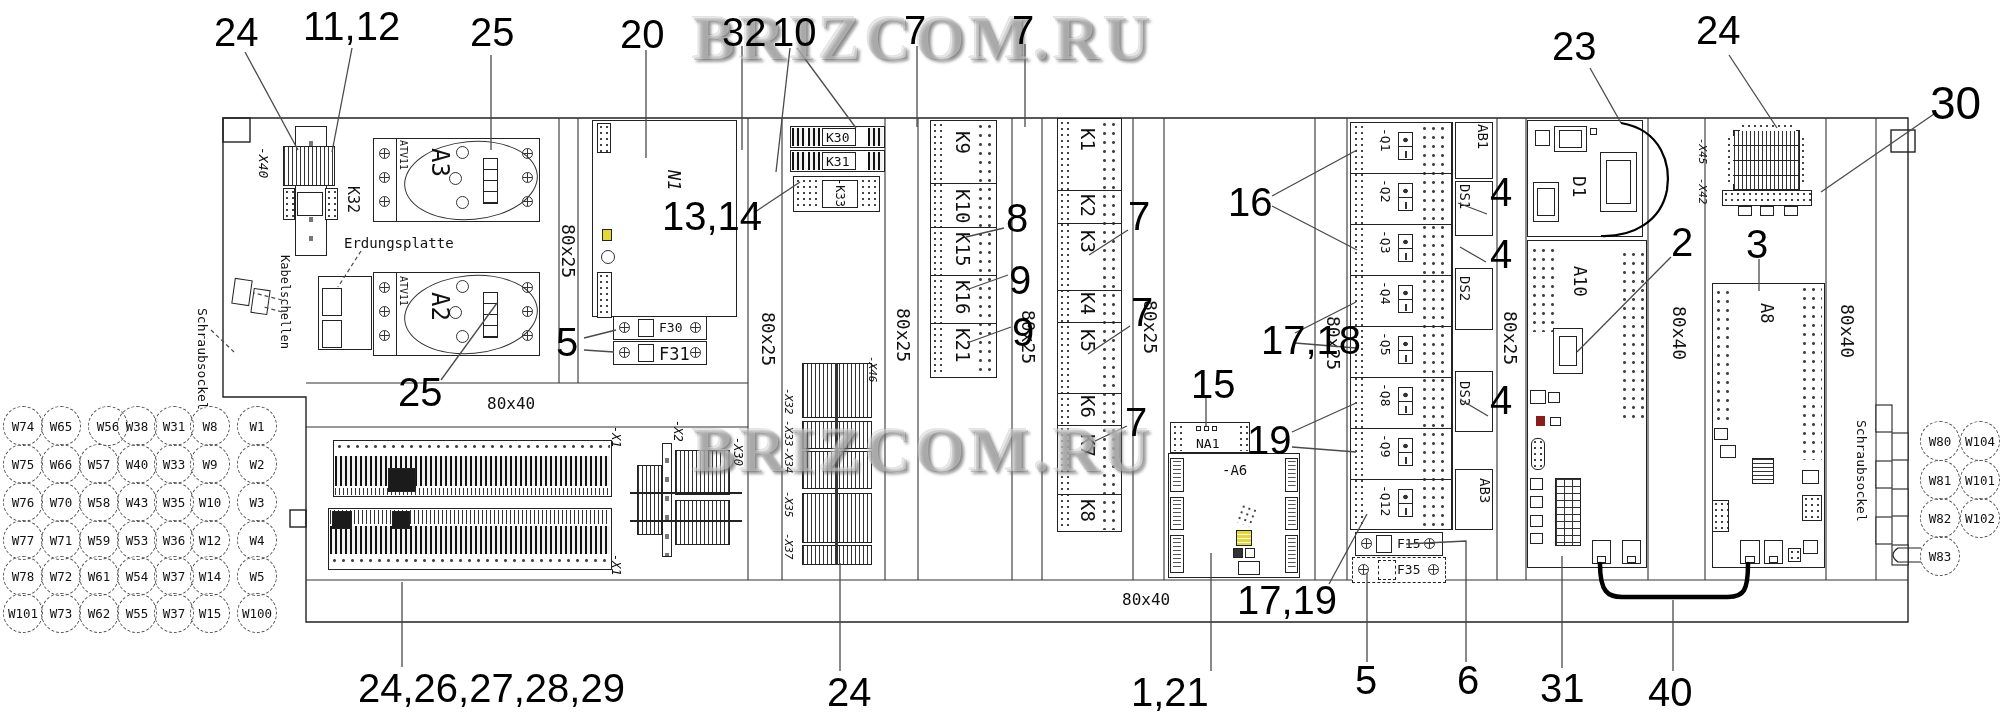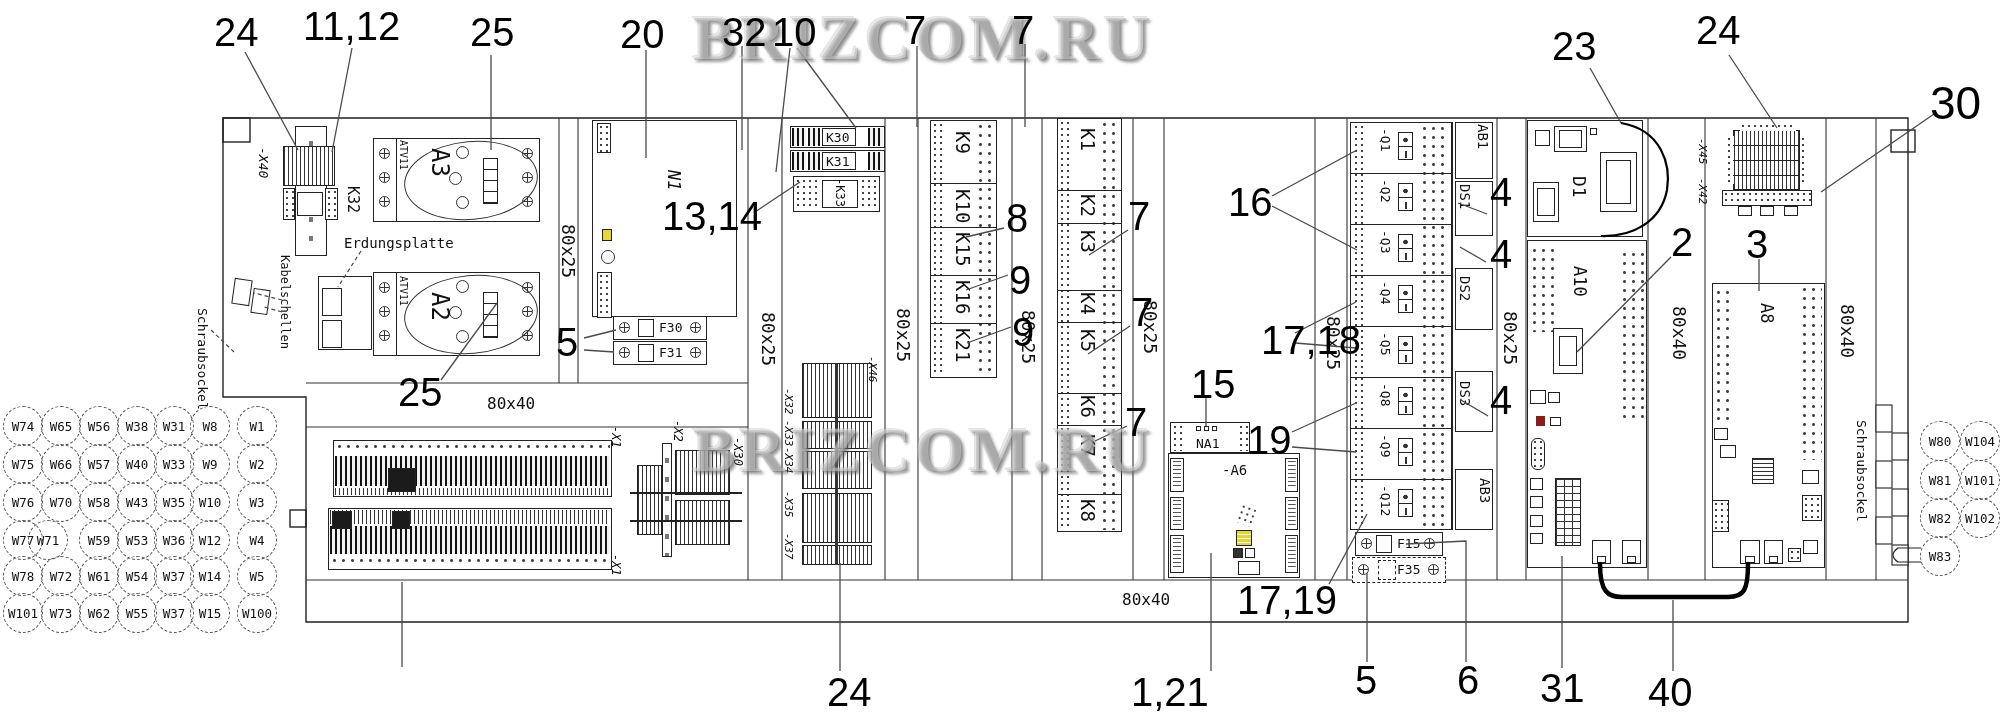--- a/index.html
+++ b/index.html
@@ -375,21 +375,21 @@
   <span class="t" style="left:344px;top:236px;font-size:14px">Erdungsplatte</span>
   <span class="t v" style="left:291px;top:255px;font-size:12px">Kabelschellen</span>
   <span class="t v" style="left:209px;top:308px;font-size:13px">Schraubsockel</span>
   <span class="t v" style="left:1868px;top:420px;font-size:13px">Schraubsockel</span>
   <span class="t v" style="left:408px;top:140px;font-size:10px">ATV11</span>
   <span class="t v" style="left:452px;top:148px;font-size:24px">A3</span>
   <span class="t v" style="left:408px;top:276px;font-size:10px">ATV11</span>
   <span class="t v" style="left:452px;top:292px;font-size:24px">A2</span>
   <span class="t v it" style="left:682px;top:170px;font-size:17px">N1</span>
   <span class="t" style="left:659px;top:321px;font-size:13px">F30</span>
-  <span class="t" style="left:659px;top:346px;font-size:13px">F31</span>
+  <span class="t" style="left:659px;top:346px;font-size:17px">F31</span>
   <span class="t" style="left:826px;top:131px;font-size:13px">K30</span>
   <span class="t" style="left:826px;top:155px;font-size:13px">K31</span>
   <span class="t v" style="left:846px;top:178px;font-size:12px">-K33</span>
   <span class="t v" style="left:972px;top:131px;font-size:19px">K9</span>
   <span class="t v" style="left:972px;top:189px;font-size:19px">K10</span>
   <span class="t v" style="left:972px;top:232px;font-size:19px">K15</span>
   <span class="t v" style="left:972px;top:280px;font-size:19px">K16</span>
   <span class="t v" style="left:972px;top:328px;font-size:19px">K21</span>
   <span class="t v" style="left:1097px;top:128px;font-size:19px">K1</span>
   <span class="t v" style="left:1097px;top:194px;font-size:19px">K2</span>
@@ -466,51 +466,52 @@
   <span class="callout" style="left:1125px;top:402px">7</span>
   <span class="callout" style="left:1228px;top:182px">16</span>
   <span class="callout" style="left:1261px;top:320px">17,18</span>
   <span class="callout" style="left:1191px;top:364px">15</span>
   <span class="callout" style="left:1247px;top:420px">19</span>
   <span class="callout" style="left:1490px;top:172px">4</span>
   <span class="callout" style="left:1490px;top:234px">4</span>
   <span class="callout" style="left:1490px;top:380px">4</span>
   <span class="callout" style="left:1671px;top:222px">2</span>
   <span class="callout" style="left:1746px;top:224px">3</span>
+  <span class="callout" style="left:358px;top:668px">24,26,27,28,29</span>
   <span class="callout" style="left:827px;top:672px">24</span>
   <span class="callout" style="left:1131px;top:672px">1,21</span>
   <span class="callout" style="left:1237px;top:580px">17,19</span>
   <span class="callout" style="left:1355px;top:660px">5</span>
   <span class="callout" style="left:1457px;top:660px">6</span>
   <span class="callout" style="left:1540px;top:668px">31</span>
   <span class="callout" style="left:1648px;top:672px">40</span>
 
   <div class="circle" style="left:3px;top:406px">W74</div>
   <div class="circle" style="left:41px;top:406px">W65</div>
-  <div class="circle" style="left:79px;top:406px">W56</div>
+  <div class="circle" style="left:88px;top:406px">W56</div>
   <div class="circle" style="left:117px;top:406px">W38</div>
   <div class="circle" style="left:154px;top:406px">W31</div>
   <div class="circle" style="left:190px;top:406px">W8</div>
   <div class="circle" style="left:237px;top:406px">W1</div>
   <div class="circle" style="left:3px;top:444px">W75</div>
   <div class="circle" style="left:41px;top:444px">W66</div>
   <div class="circle" style="left:79px;top:444px">W57</div>
   <div class="circle" style="left:117px;top:444px">W40</div>
   <div class="circle" style="left:154px;top:444px">W33</div>
   <div class="circle" style="left:190px;top:444px">W9</div>
   <div class="circle" style="left:237px;top:444px">W2</div>
   <div class="circle" style="left:3px;top:482px">W76</div>
   <div class="circle" style="left:41px;top:482px">W70</div>
   <div class="circle" style="left:79px;top:482px">W58</div>
   <div class="circle" style="left:117px;top:482px">W43</div>
   <div class="circle" style="left:154px;top:482px">W35</div>
   <div class="circle" style="left:190px;top:482px">W10</div>
   <div class="circle" style="left:237px;top:482px">W3</div>
   <div class="circle" style="left:3px;top:520px">W77</div>
-  <div class="circle" style="left:28px;top:520px">W71</div>
+  <div class="circle" style="left:41px;top:520px">W71</div>
   <div class="circle" style="left:79px;top:520px">W59</div>
   <div class="circle" style="left:117px;top:520px">W53</div>
   <div class="circle" style="left:154px;top:520px">W36</div>
   <div class="circle" style="left:190px;top:520px">W12</div>
   <div class="circle" style="left:237px;top:520px">W4</div>
   <div class="circle" style="left:3px;top:556px">W78</div>
   <div class="circle" style="left:41px;top:556px">W72</div>
   <div class="circle" style="left:79px;top:556px">W61</div>
   <div class="circle" style="left:117px;top:556px">W54</div>
   <div class="circle" style="left:154px;top:556px">W37</div>

